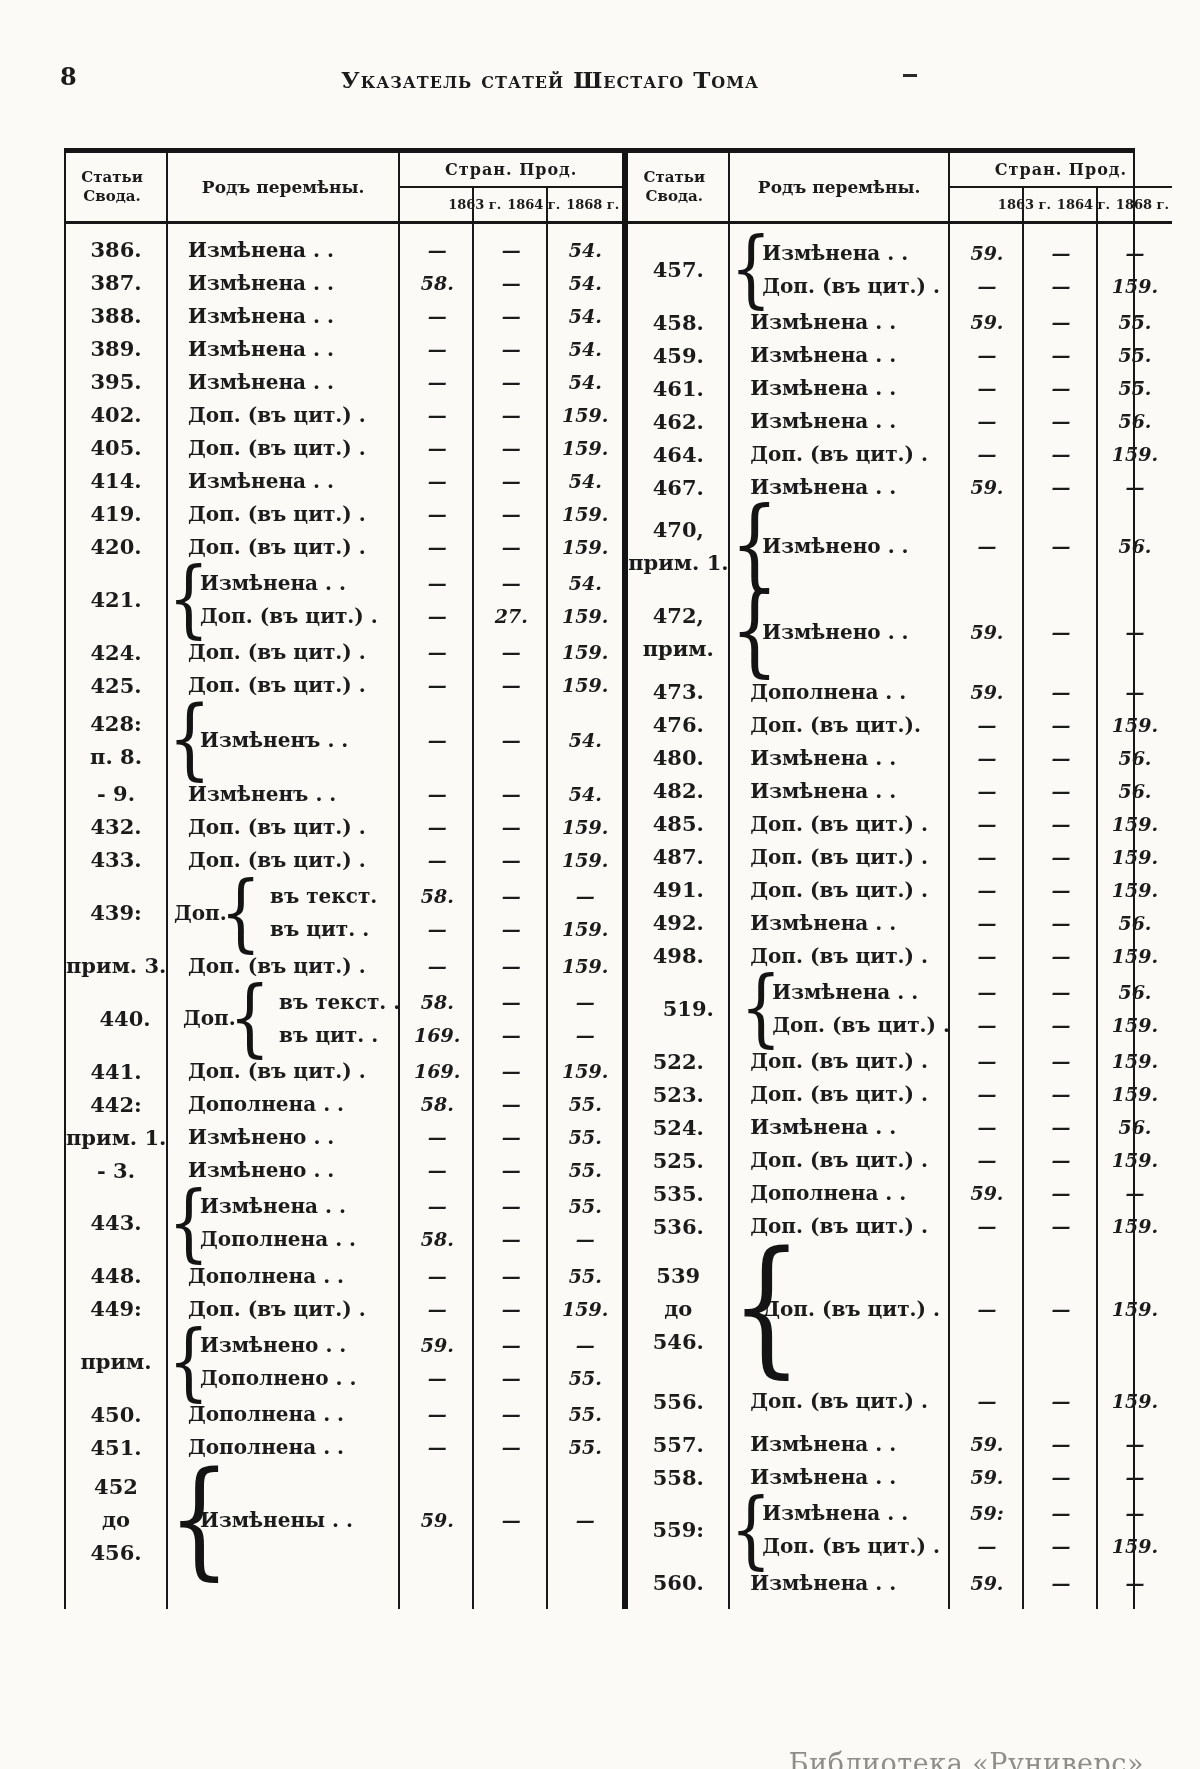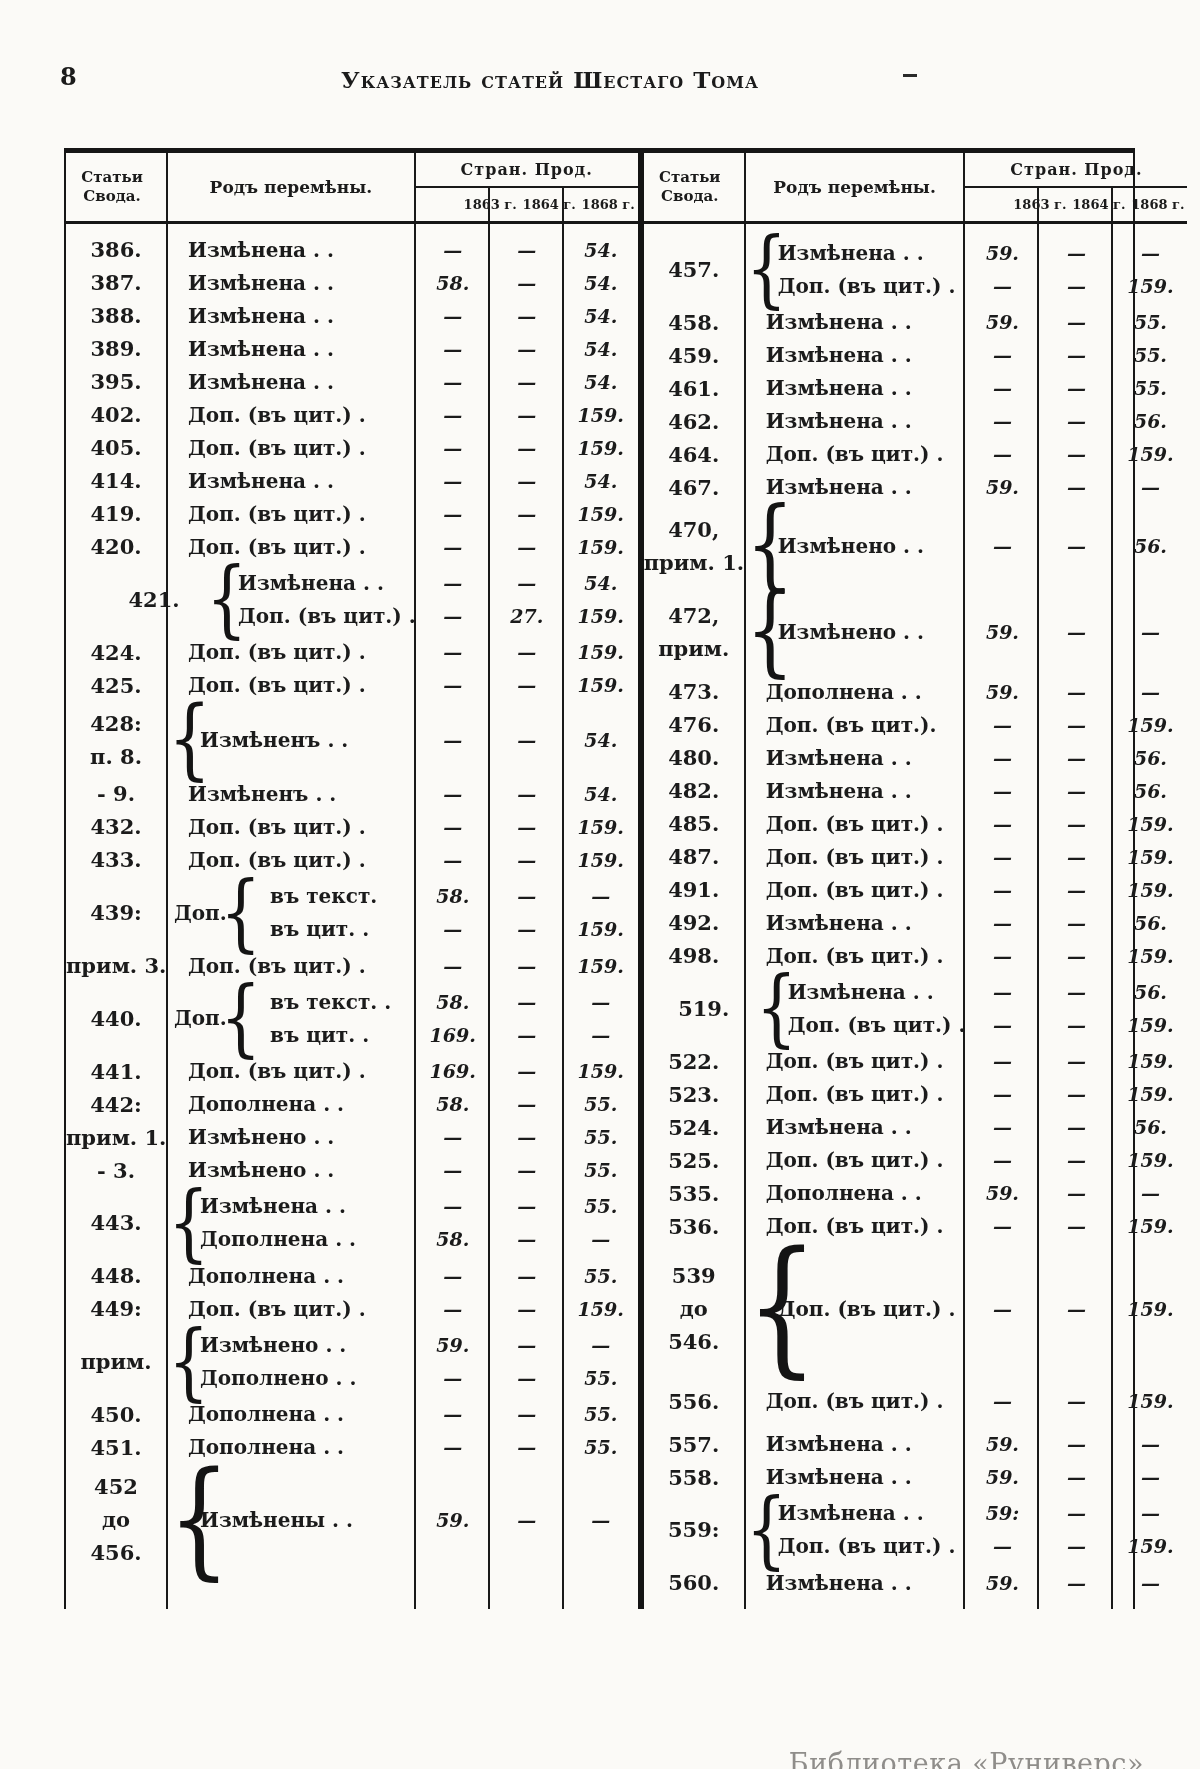--- a/index.html
+++ b/index.html
@@ -214,21 +214,21 @@
         </div>
         <div class="chg">
           <div class="line">
             <div class="lab">Доп. (въ цит.) .</div>
             <div class="val">—</div>
             <div class="val">—</div>
             <div class="val">159.</div>
           </div>
         </div>
       </div>
-      <div class="row" style="min-height: calc(2.2 * var(--lh)); margin-left: 38px;">
+      <div class="row" style="min-height: calc(2.2 * var(--lh));">
         <div class="art">
           <div class="artline">421.</div>
         </div>
         <div class="chg has-brace">
           <span class="brace" style="font-size: 65px;">{</span>
           <div class="line">
             <div class="lab">Измѣнена . .</div>
             <div class="val">—</div>
             <div class="val">—</div>
             <div class="val">54.</div>
@@ -348,21 +348,21 @@
         </div>
         <div class="chg">
           <div class="line">
             <div class="lab">Доп. (въ цит.) .</div>
             <div class="val">—</div>
             <div class="val">—</div>
             <div class="val">159.</div>
           </div>
         </div>
       </div>
-      <div class="row" style="min-height: calc(2.2 * var(--lh));">
+      <div class="row" style="min-height: calc(2.2 * var(--lh)); margin-left: 9px;">
         <div class="art">
           <div class="artline">440.</div>
         </div>
         <div class="chg has-prefix">
           <span class="prefix">Доп.</span>
           <span class="brace" style="font-size: 65px;">{</span>
           <div class="line">
             <div class="lab">въ текст. .</div>
             <div class="val">58.</div>
             <div class="val">—</div>

